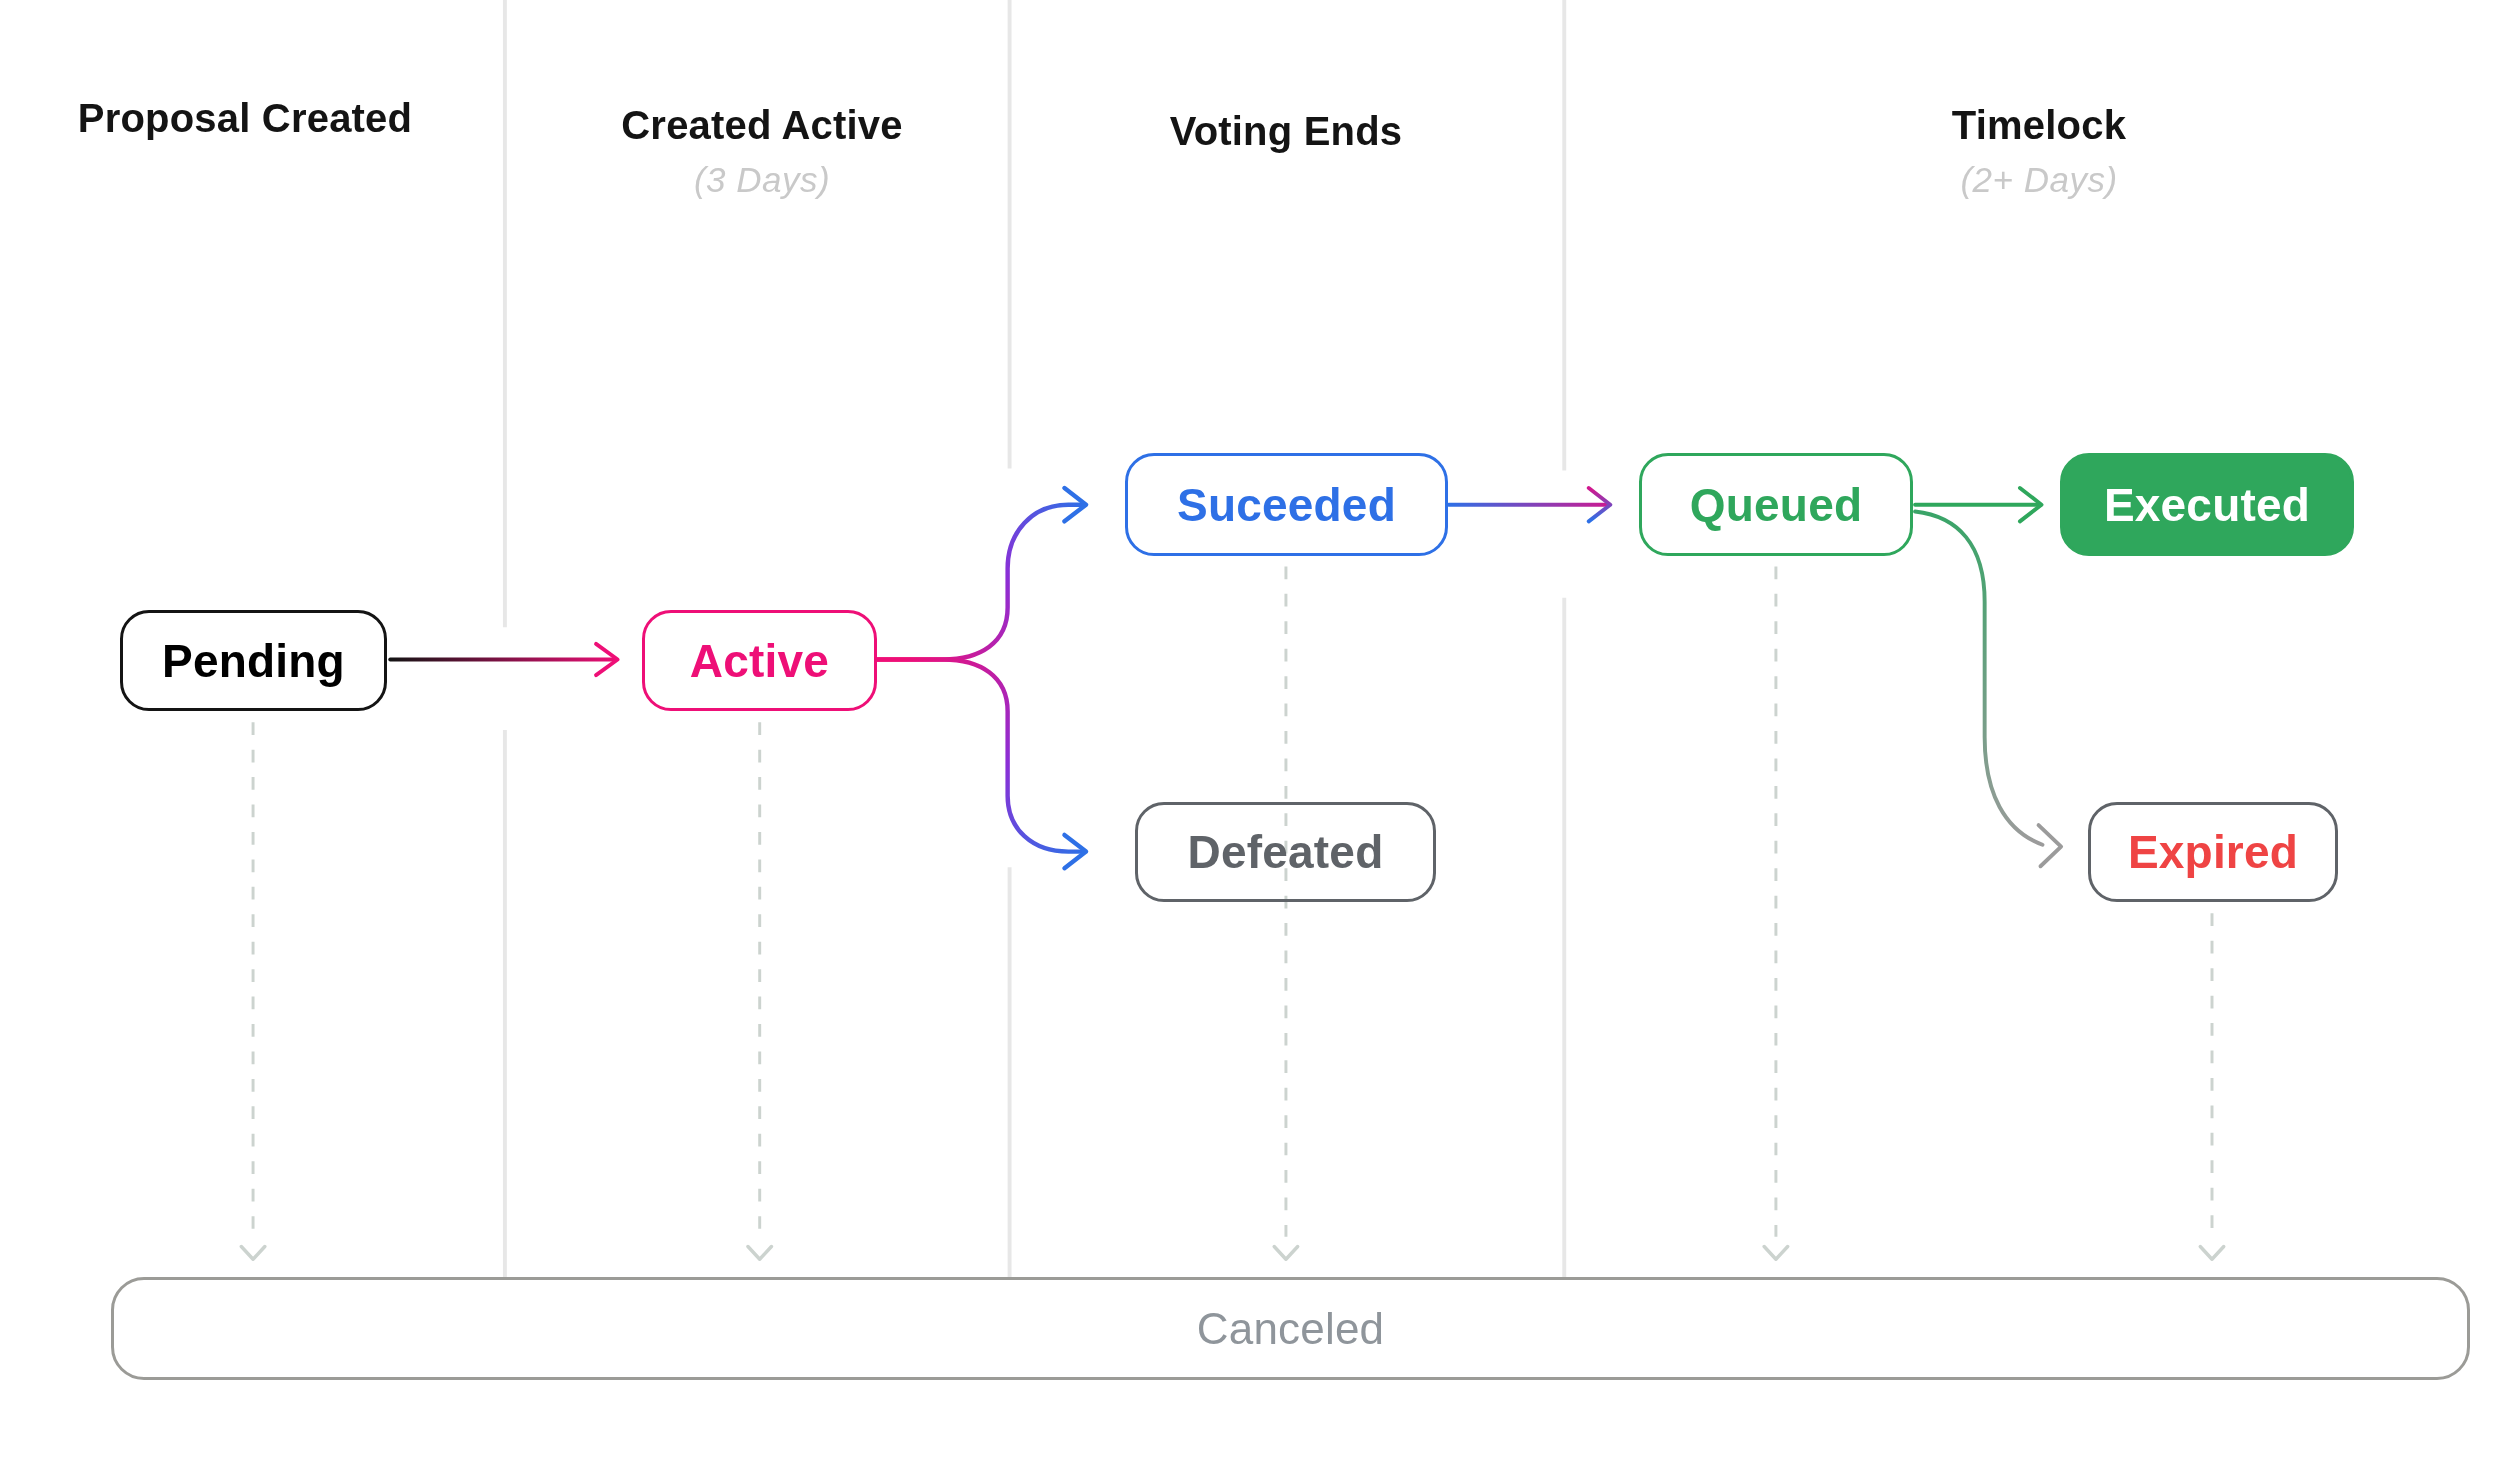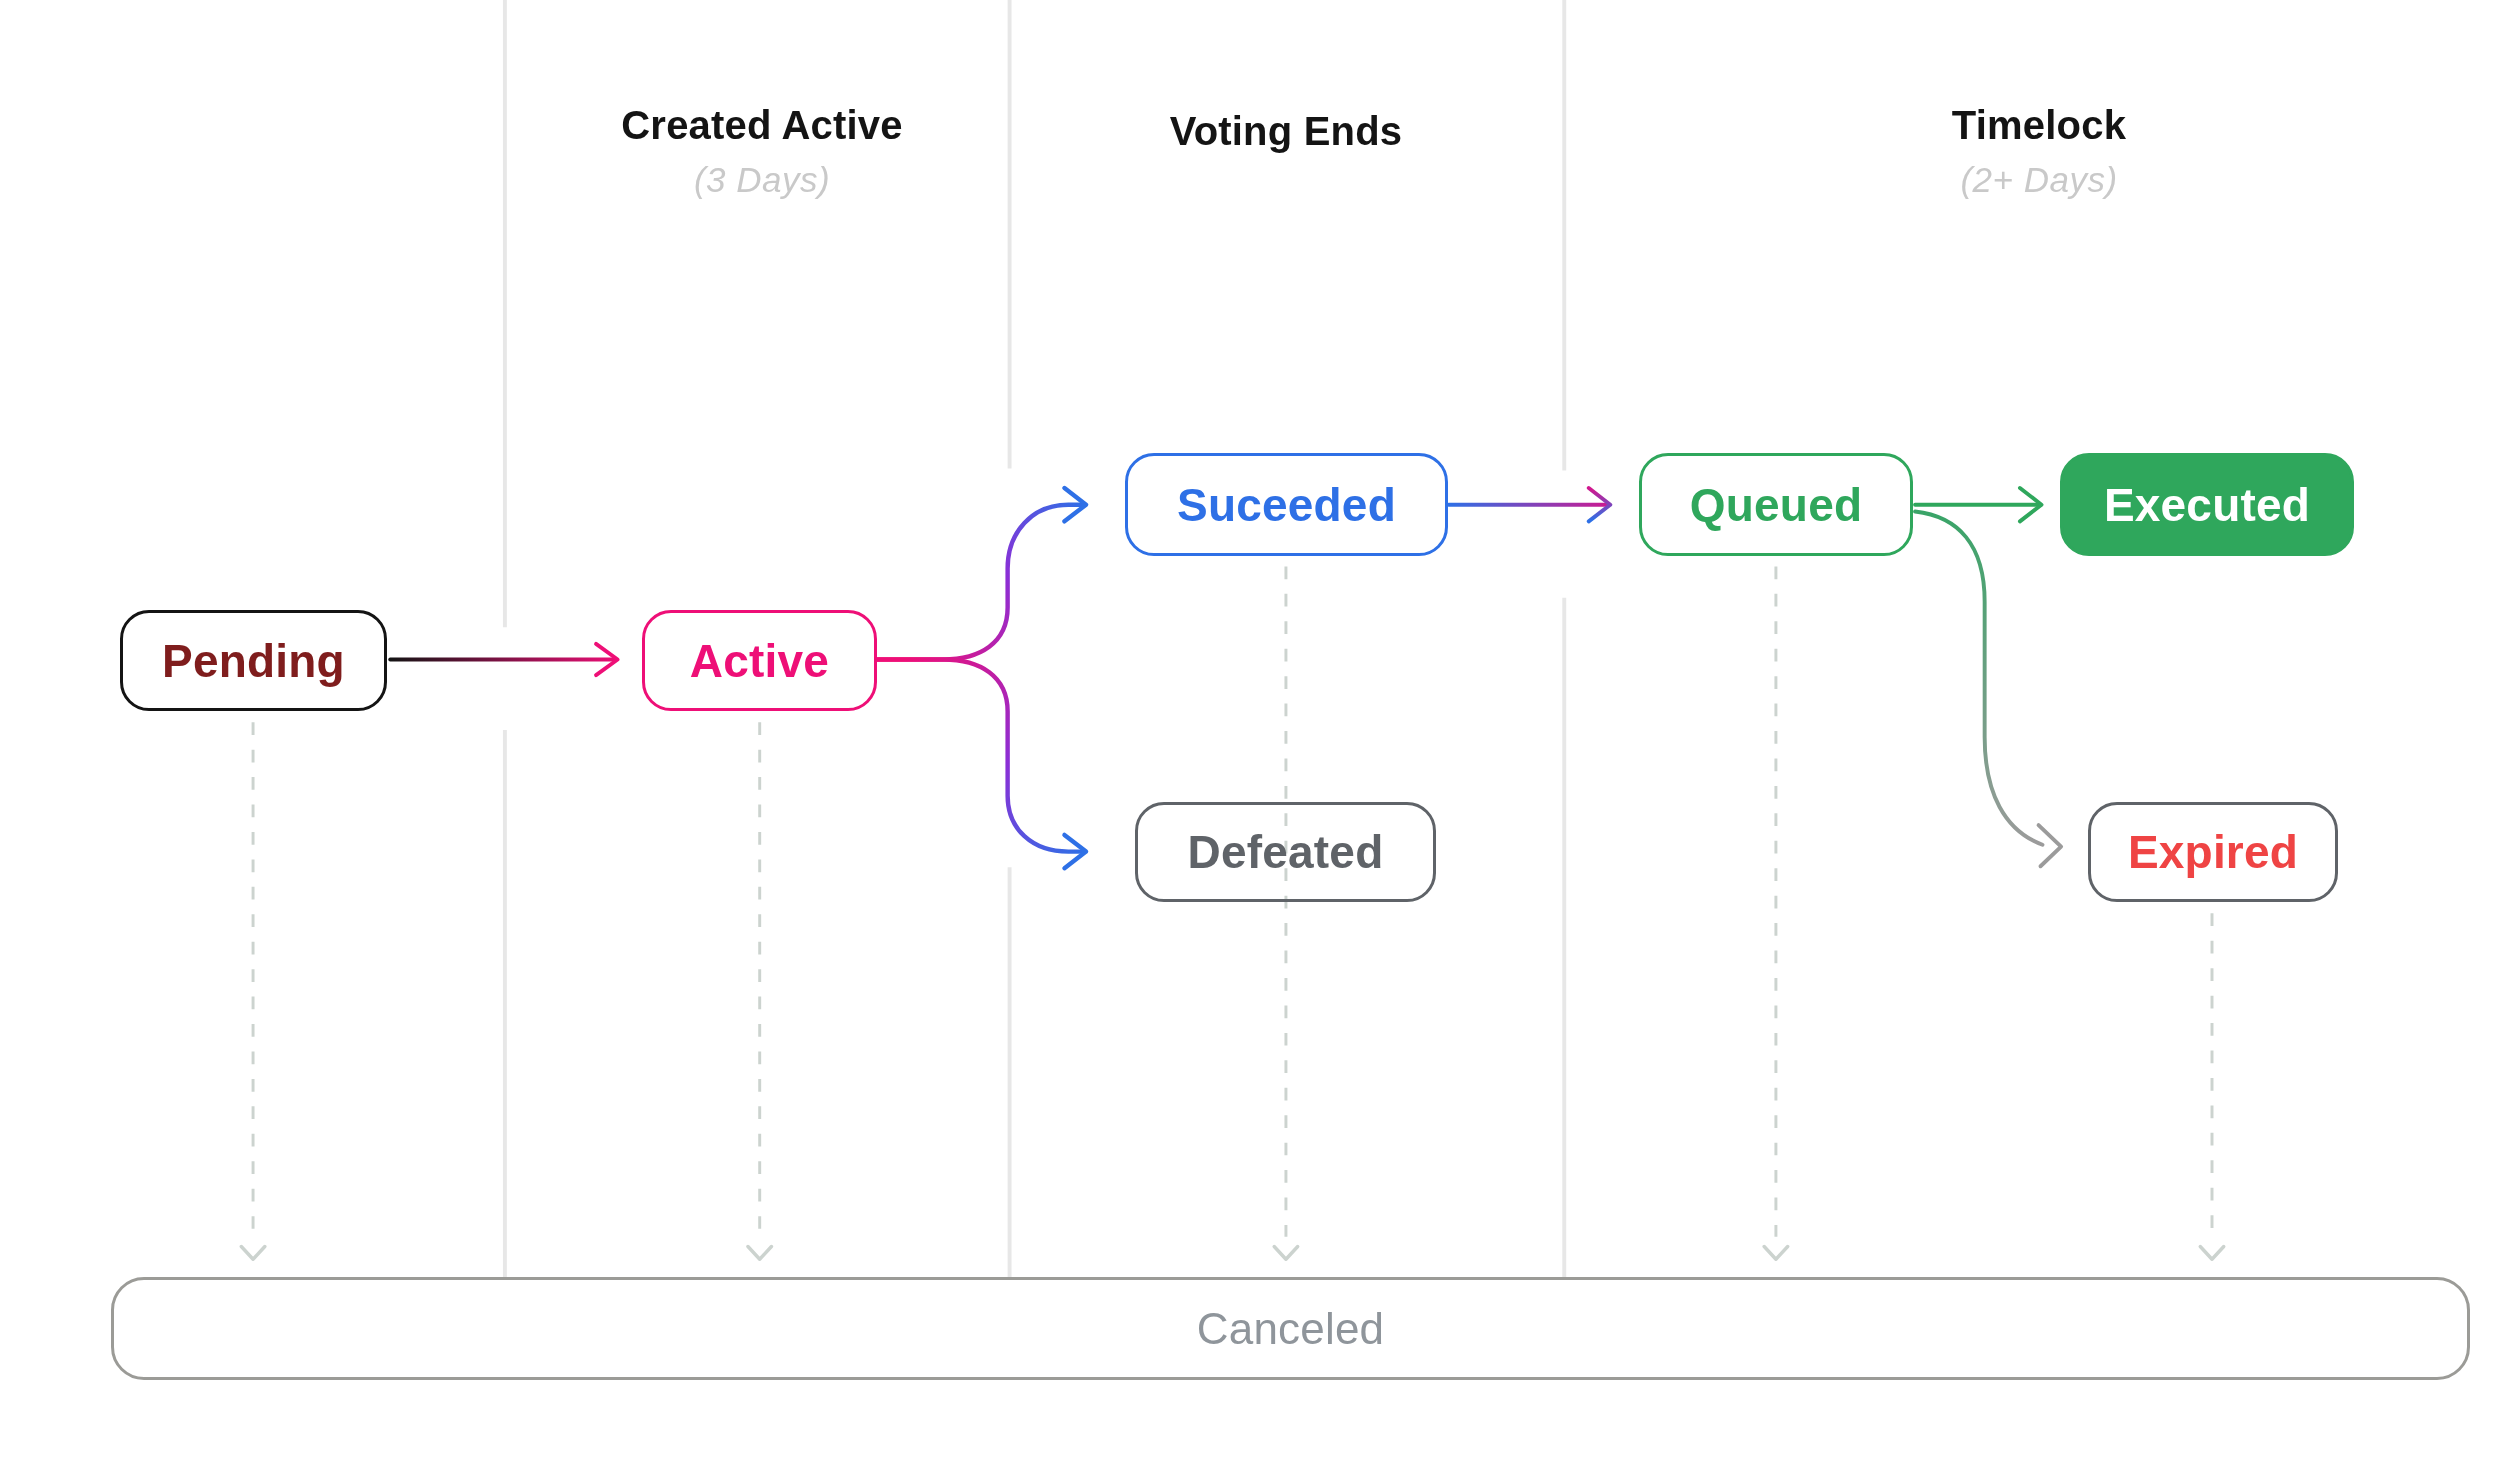--- a/index.html
+++ b/index.html
@@ -21,21 +21,21 @@
     font-size:35px;font-style:italic;color:#c9c9c9;
     white-space:nowrap;z-index:2;font-weight:400;letter-spacing:0.5px;
   }
   .node{
     position:absolute;z-index:2;
     display:flex;align-items:center;justify-content:center;
     border-radius:29px;border:3.9px solid;
     font-size:46px;font-weight:600;letter-spacing:0.2px;
     background:transparent;box-sizing:border-box;
   }
-  .node-pending {left:120px; top:610px; width:267px; height:101px; border-color:#141414;color:#7f1d1d;}
+  .node-pending {left:120px; top:610px; width:267px; height:101px; border-color:#141414;color:#000000;}
   .node-active  {left:642px; top:610px; width:235px; height:101px; border-color:#ee0f77;color:#ee0f77;}
   .node-suceeded{left:1125px;top:453px; width:323px; height:103px; border-color:#2e70e6;color:#2e70e6;}
   .node-queued  {left:1639px;top:453px; width:274px; height:103px; border-color:#2fa75c;color:#2fa75c;}
   .node-executed{left:2060px;top:453px; width:294px; height:103px; border-color:#2fa75c;color:#ffffff;background:#2fa75c;}
   .node-defeated{left:1135px;top:802px; width:301px; height:100px; border-color:#5f6368;color:#5f6368;}
   .node-expired {left:2088px;top:802px; width:250px; height:100px; border-color:#5f6368;color:#ef4444;}
   .node-canceled{
     left:111px;top:1277px;width:2359px;height:103px;
     border-color:#9b9b97;color:#8f959b;border-radius:33px;
     font-weight:500;font-size:44px;
@@ -120,20 +120,21 @@
       <path d="M1954 515 H2081" stroke="#2fa75c" stroke-width="4"></path>
       <path d="M2061 498 L2083 515 L2061 532" stroke="#2fa75c" stroke-width="4"></path>
     </g>
 
     <g fill="none" stroke-linecap="round" stroke-linejoin="round">
       <path d="M1954 522 C1998 527 2025 556 2025 614 V752 C2025 810 2046 848 2084 862" stroke="url(#gQueExp)" stroke-width="4"></path>
       <path d="M2080 842 L2103 864 L2082 884" stroke="#9b9b9b" stroke-width="4"></path>
     </g>
   </svg>
 
+  <div class="col-title" style="left:245px;top:96px">Proposal Created</div>
   <div class="col-title" style="left:762px;top:103px">Created Active</div>
   <div class="col-sub" style="left:762px;top:160px">(3 Days)</div>
   <div class="col-title" style="left:1286px;top:109px">Voting Ends</div>
   <div class="col-title" style="left:2039px;top:103px">Timelock</div>
   <div class="col-sub" style="left:2039px;top:160px">(2+ Days)</div>
 
   <div class="node node-pending">Pending</div>
   <div class="node node-suceeded">Suceeded</div>
   <div class="node node-active">Active</div>
   <div class="node node-queued">Queued</div>

